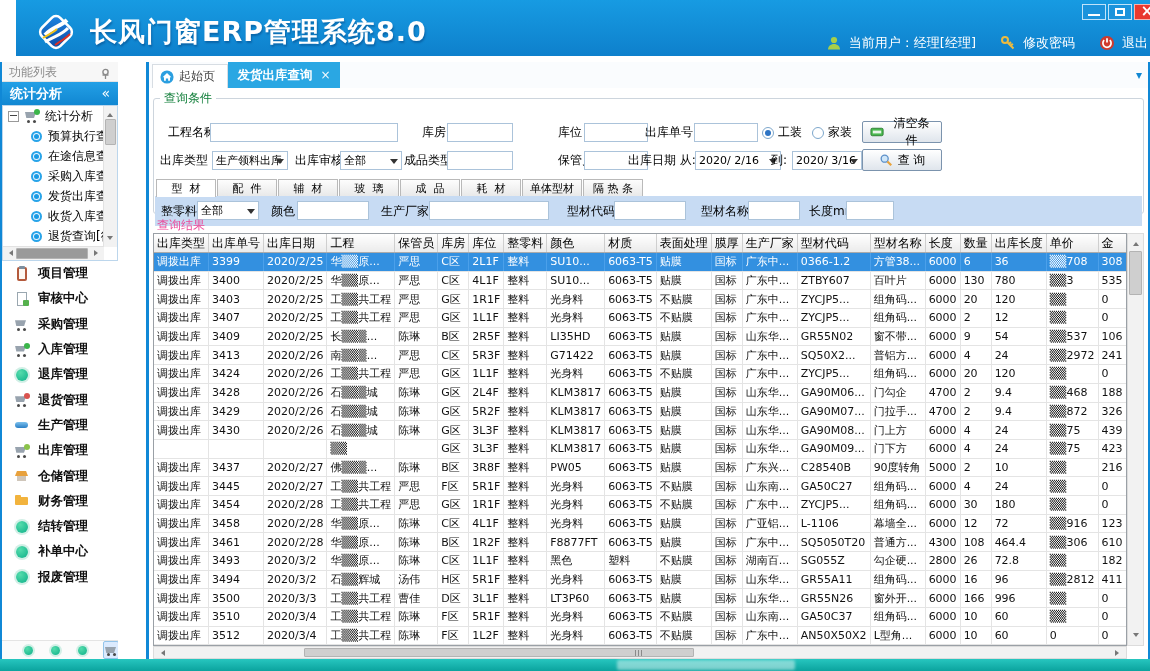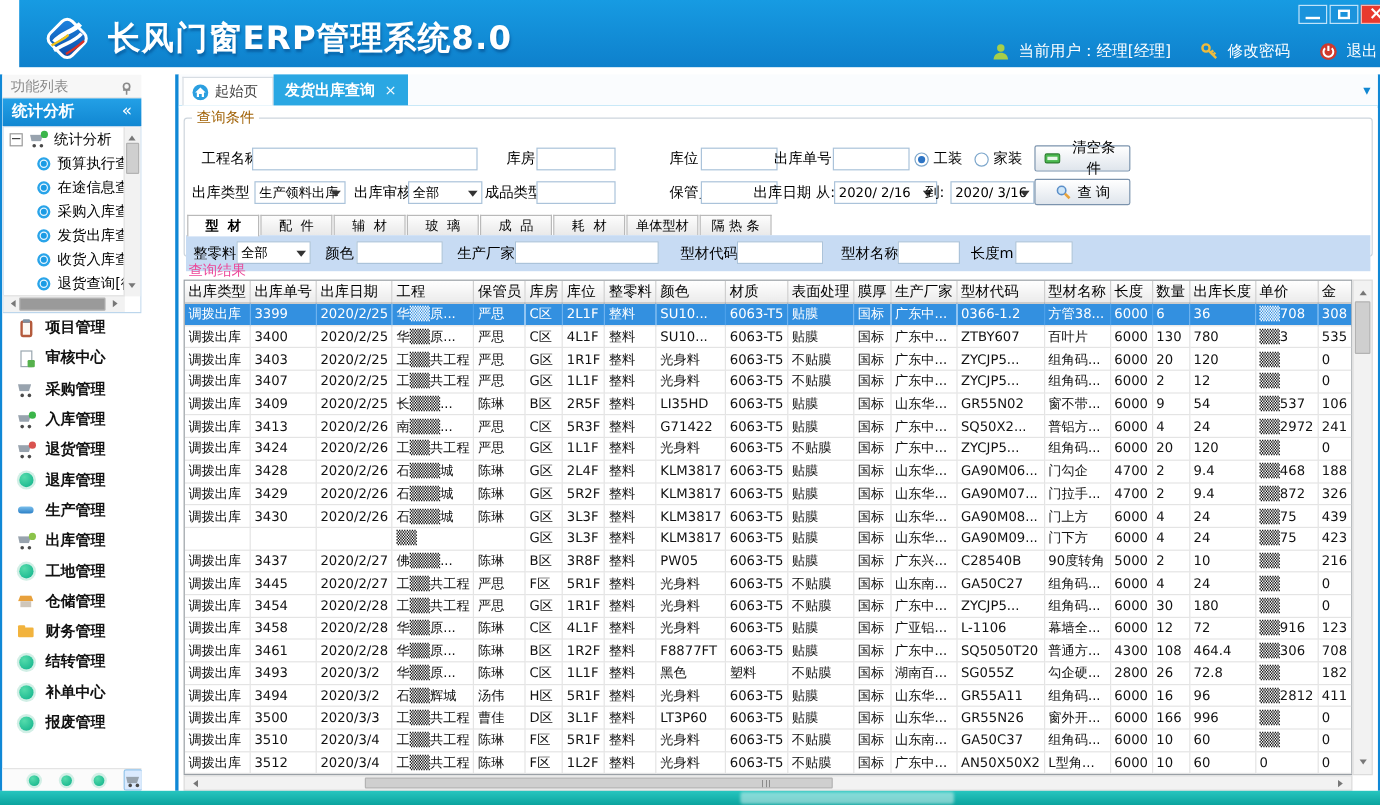--- a/index.html
+++ b/index.html
@@ -91,36 +91,36 @@
     box-sizing:border-box;display:flex;align-items:center;gap:5px;padding-left:7px;font-size:12px;color:#444;}
   .tab-active{position:absolute;left:79px;top:0;width:112px;height:26px;background:#2aa7e3;color:#fff;
     display:flex;align-items:center;gap:8px;justify-content:center;font-size:12.5px;font-weight:bold;}
   .tab-close{font-weight:normal;font-size:12px;opacity:.95;}
   .tab-overflow{position:absolute;right:6px;top:6px;color:#1187d2;font-size:12px;}
   .content{position:absolute;left:0;top:26px;right:0;bottom:0;background:#fff;}
 
   
   fieldset.query{position:absolute;left:4px;top:2px;right:4px;height:122px;margin:0;padding:0;
     border:1px solid #cdd5dd;border-radius:3px;}
-  fieldset.query legend{font-size:12px;color:#a16207;margin-left:6px;padding:0 4px;}
+  fieldset.query legend{font-size:12px;color:#15803d;margin-left:6px;padding:0 4px;}
   .ql{position:absolute;font-size:12px;line-height:19px;color:#000;white-space:nowrap;}
   .inp{position:absolute;height:19px;border:1px solid #abc3da;background:#fff;box-sizing:border-box;font-size:11px;padding:0 3px;}
   .dd{position:absolute;height:19px;border:1px solid #abc3da;background:#fff;font-size:11px;line-height:17px;
     padding:0 14px 0 3px;box-sizing:border-box;white-space:nowrap;overflow:hidden;}
   .dd::after{content:"";position:absolute;right:3px;top:7px;border:4px solid transparent;border-top:5px solid #333;}
   .radio{position:absolute;display:flex;align-items:center;gap:4px;font-size:12px;height:19px;}
   .rdot{width:12px;height:12px;border-radius:50%;border:1px solid #7da7cc;background:#fff;position:relative;box-sizing:border-box;}
   .radio.on .rdot::after{content:"";position:absolute;inset:2px;border-radius:50%;background:#2d74c4;}
   .btn{position:absolute;height:22px;width:80px;box-sizing:border-box;border:1px solid #7b93ad;border-radius:2px;
     background:linear-gradient(#ffffff,#dfe5ec);font-size:12px;display:flex;align-items:center;gap:5px;padding:0 7px;cursor:default;}
   
   #mat-tabs{position:absolute;left:2px;top:72px;display:flex;}
   .mtab{width:60px;height:17px;line-height:17px;text-align:center;font-size:11px;border:1px solid #b9b9b9;border-bottom:none;
     background:linear-gradient(#fdfdfd,#e9e9e9);margin-right:1px;box-sizing:border-box;white-space:pre;}
-  .mtab.active{background:#fff;font-weight:bold;height:18px;position:relative;z-index:2;}
+  .mtab.active{background:#fff;font-weight:normal;height:18px;position:relative;z-index:2;}
   .filter-band{position:absolute;left:1px;right:1px;top:89px;height:30px;background:#c7dbf3;}
   .filter-band .ql{line-height:30px;}
   .filter-band .inp,.filter-band .dd{top:5px;}
 
   
   .res-label{position:absolute;left:8px;top:129px;font-size:12px;color:#ec4899;}
   .gridwrap{position:absolute;left:4px;top:145px;right:21px;bottom:13px;border:1px solid #9aa0a6;overflow:hidden;background:#fff;}
   table.grid{border-collapse:collapse;table-layout:fixed;}
   table.grid th{background:linear-gradient(#ffffff,#ebebeb);border-right:1px solid #cfcfcf;border-bottom:1px solid #ababab;
     font-weight:normal;text-align:left;font-size:12px;padding:0 3px;height:18px;white-space:nowrap;overflow:hidden;}
@@ -260,42 +260,38 @@
           <span class="icon ic-cart"></span>
           <span>采购管理</span>
         </div>
         <div class="menu-item">
           <span class="icon ic-cart">
             <i class="cart-badge" style="background: rgb(59, 181, 74);"></i>
           </span>
           <span>入库管理</span>
         </div>
         <div class="menu-item">
+          <span class="icon ic-dot"></span>
+          <span>退库管理</span>
+        </div>
+        <div class="menu-item">
           <span class="icon ic-cart">
             <i class="cart-badge" style="background: rgb(217, 83, 79);"></i>
           </span>
           <span>退货管理</span>
         </div>
         <div class="menu-item">
-          <span class="icon ic-dot"></span>
-          <span>退库管理</span>
-        </div>
-        <div class="menu-item">
           <span class="icon ic-production"></span>
           <span>生产管理</span>
         </div>
         <div class="menu-item">
           <span class="icon ic-cart">
             <i class="cart-badge" style="background: rgb(139, 195, 74);"></i>
           </span>
           <span>出库管理</span>
-        </div>
-        <div class="menu-item">
-          <span class="icon ic-dot"></span>
-          <span>工地管理</span>
         </div>
         <div class="menu-item">
           <span class="icon ic-warehouse"></span>
           <span>仓储管理</span>
         </div>
         <div class="menu-item">
           <span class="icon ic-folder"></span>
           <span>财务管理</span>
         </div>
         <div class="menu-item">
@@ -806,21 +802,21 @@
                 <td>6063-T5</td>
                 <td>贴膜</td>
                 <td>国标</td>
                 <td>广东中...</td>
                 <td>SQ5050T20</td>
                 <td>普通方...</td>
                 <td>4300</td>
                 <td>108</td>
                 <td>464.4</td>
                 <td>▒▒306</td>
-                <td>708</td>
+                <td>610</td>
               </tr>
               <tr>
                 <td>调拨出库</td>
                 <td>3493</td>
                 <td>2020/3/2</td>
                 <td>华▒▒原...</td>
                 <td>陈琳</td>
                 <td>C区</td>
                 <td>1L1F</td>
                 <td>整料</td>

